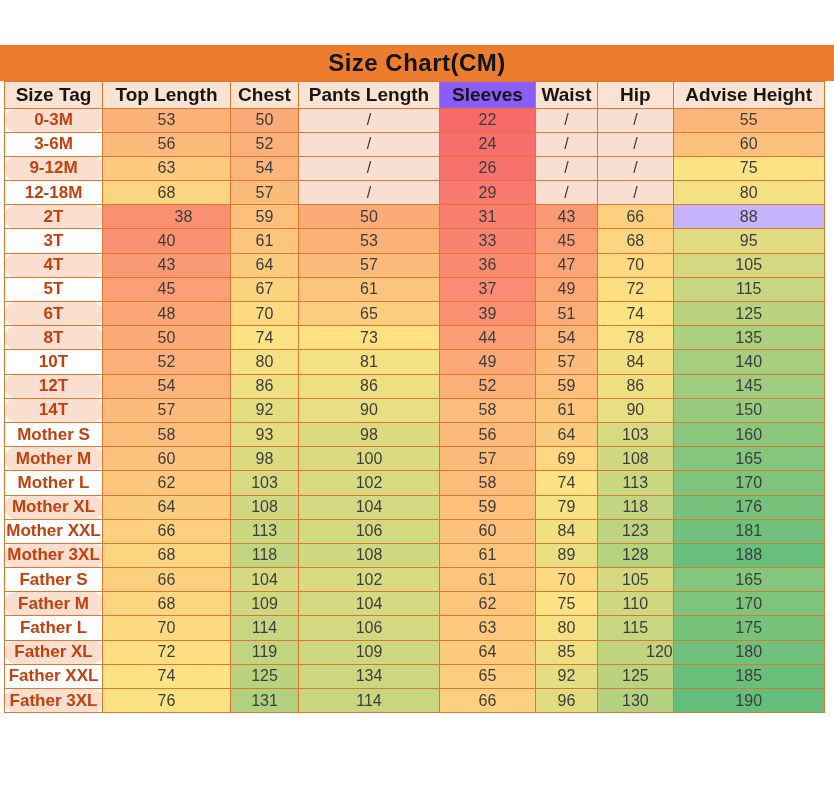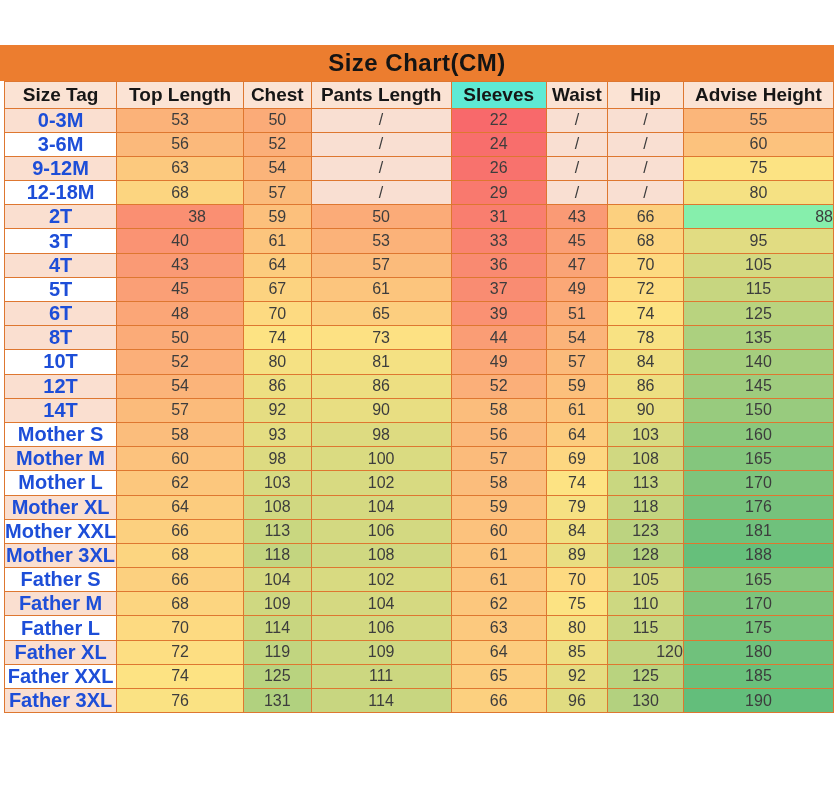--- a/index.html
+++ b/index.html
@@ -18,21 +18,21 @@
     padding:0;margin:0;text-align:center;vertical-align:middle;
     border:1px solid #DE7730;overflow:hidden;white-space:nowrap;
   }
   table.size-chart th{
     height:25.5px;font-size:19px;font-weight:bold;color:#161616;
   }
   table.size-chart td{
     height:23.2px;font-size:16px;color:#3d3d3d;
   }
   table.size-chart td.tag{
-    font-weight:bold;color:#1d4ed8;font-size:20px;
+    font-weight:bold;color:#c2410c;font-size:17px;border-radius:11px;
   }
 </style>
 </head>
 <body>
 
 <div class="page">
   <div class="title-bar" style="background: rgb(236, 125, 47);">
     <span>Size Chart(CM)</span>
   </div>
 
@@ -46,21 +46,21 @@
       <col style="width:62px">
       <col style="width:75px">
       <col style="width:151px">
     </colgroup>
     <thead>
       <tr id="header-row">
           <th style="background: rgb(251, 227, 212);">Size Tag</th>
           <th style="background: rgb(251, 227, 212);">Top Length</th>
           <th style="background: rgb(251, 227, 212);">Chest</th>
           <th style="background: rgb(251, 227, 212);">Pants Length</th>
-          <th style="background: #5eead4;">Sleeves</th>
+          <th style="background: #8b5cf6;">Sleeves</th>
           <th style="background: rgb(251, 227, 212);">Waist</th>
           <th style="background: rgb(251, 227, 212);">Hip</th>
           <th style="background: rgb(251, 227, 212);">Advise Height</th>
         </tr>
     </thead>
     <tbody id="table-body">
         <tr>
           <td class="tag" style="background: rgb(250, 223, 208);">0-3M</td>
           <td style="background: rgb(251, 178, 121);">53</td>
           <td style="background: rgb(251, 171, 120);">50</td>
@@ -101,21 +101,21 @@
           <td style="background: rgb(245, 225, 131);">80</td>
         </tr>
         <tr>
           <td class="tag" style="background: rgb(250, 223, 208);">2T</td>
           <td style="background: rgb(250, 143, 114); padding-left: 34px;">38</td>
           <td style="background: rgb(252, 192, 124);">59</td>
           <td style="background: rgb(251, 171, 120);">50</td>
           <td style="background: rgb(249, 126, 111);">31</td>
           <td style="background: rgb(250, 154, 117);">43</td>
           <td style="background: rgb(252, 208, 127);">66</td>
-          <td style="background: #86efac; text-align: right;">88</td>
+          <td style="background: #c4b5fd;">88</td>
         </tr>
         <tr>
           <td class="tag" style="background: rgb(255, 255, 255);">3T</td>
           <td style="background: rgb(250, 147, 115);">40</td>
           <td style="background: rgb(252, 197, 125);">61</td>
           <td style="background: rgb(251, 178, 121);">53</td>
           <td style="background: rgb(249, 131, 112);">33</td>
           <td style="background: rgb(250, 159, 118);">45</td>
           <td style="background: rgb(252, 213, 128);">68</td>
           <td style="background: rgb(225, 220, 130);">95</td>
@@ -287,21 +287,21 @@
           <td style="background: rgb(207, 216, 129);">109</td>
           <td style="background: rgb(252, 204, 126);">64</td>
           <td style="background: rgb(238, 223, 130);">85</td>
           <td style="background: rgb(192, 212, 128); padding-left: 48px;">120</td>
           <td style="background: rgb(112, 193, 124); margin-top: 19px;">180</td>
         </tr>
         <tr>
           <td class="tag" style="background: rgb(255, 255, 255);">Father XXL</td>
           <td style="background: rgb(253, 227, 131);">74</td>
           <td style="background: rgb(185, 211, 127);">125</td>
-          <td style="background: rgb(204, 215, 128);">111</td>
+          <td style="background: rgb(204, 215, 128);">134</td>
           <td style="background: rgb(252, 206, 127);">65</td>
           <td style="background: rgb(229, 221, 130);">92</td>
           <td style="background: rgb(185, 211, 127);">125</td>
           <td style="background: rgb(106, 192, 123);">185</td>
         </tr>
         <tr>
           <td class="tag" style="background: rgb(250, 223, 208);">Father 3XL</td>
           <td style="background: rgb(250, 226, 131);">76</td>
           <td style="background: rgb(177, 209, 127);">131</td>
           <td style="background: rgb(200, 214, 128);">114</td>

